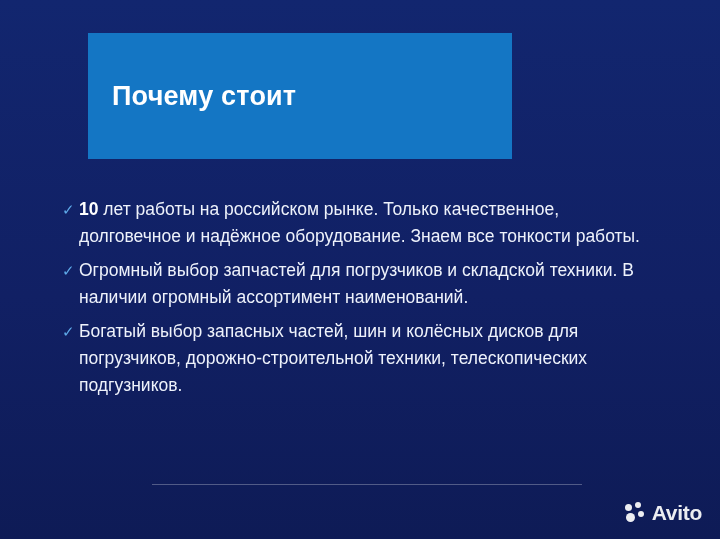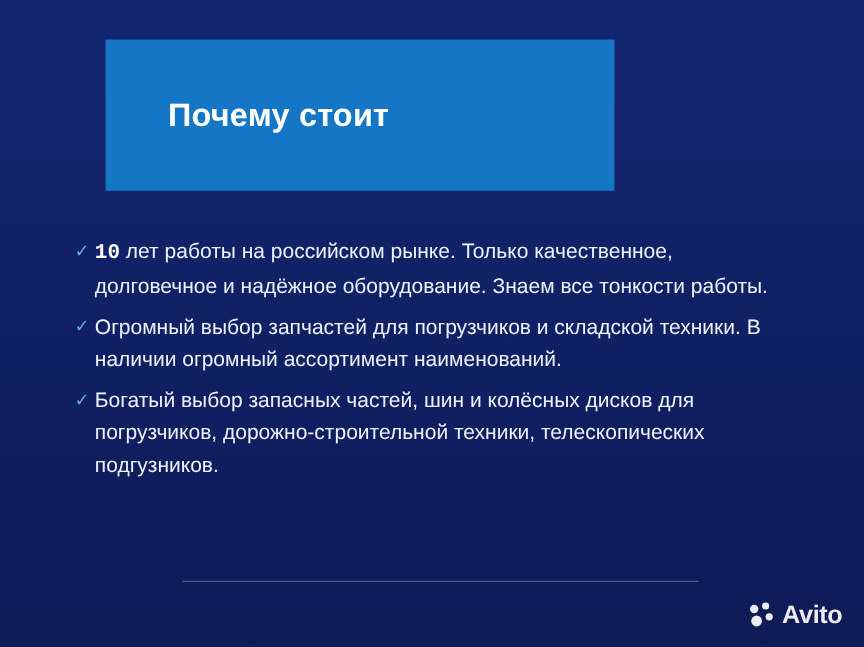--- a/index.html
+++ b/index.html
@@ -23,21 +23,21 @@
   .title-box {
     position: absolute;
     left: 88px;
     top: 33px;
     width: 424px;
     height: 126px;
     background: #1476c4;
     display: flex;
     flex-direction: column;
     justify-content: center;
-    padding-left: 52px;
+    padding-left: 24px;
     box-sizing: border-box;
   }
   .title-line {
     color: #ffffff;
     font-size: 27px;
     font-weight: bold;
     line-height: 33px;
     letter-spacing: 0.2px;
     white-space: nowrap;
   }
@@ -63,21 +63,20 @@
   .bullet-text {
     color: #eef2fb;
     font-size: 17.5px;
     line-height: 27px;
     text-align: left;
     max-width: 578px;
   }
   .bullet-text .lead {
     font-weight: bold;
     color: #ffffff;
-    font-family: Liberation Mono, monospace;
   }
   .divider {
     position: absolute;
     left: 152px;
     top: 484px;
     width: 430px;
     height: 1px;
     background: rgba(255,255,255,0.28);
   }
   .logo {

